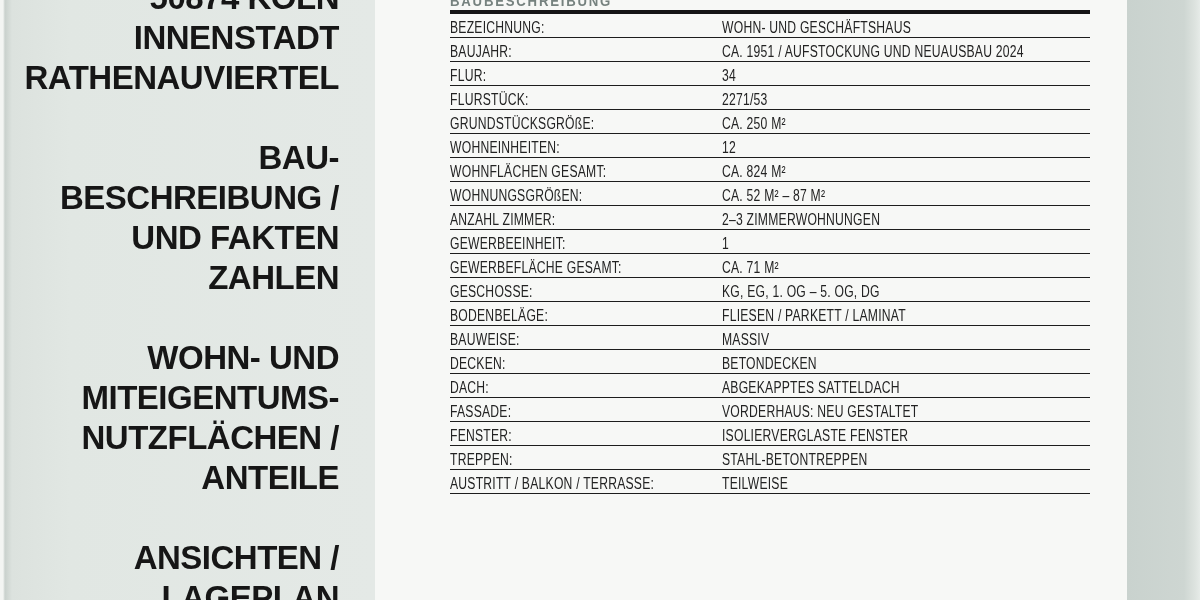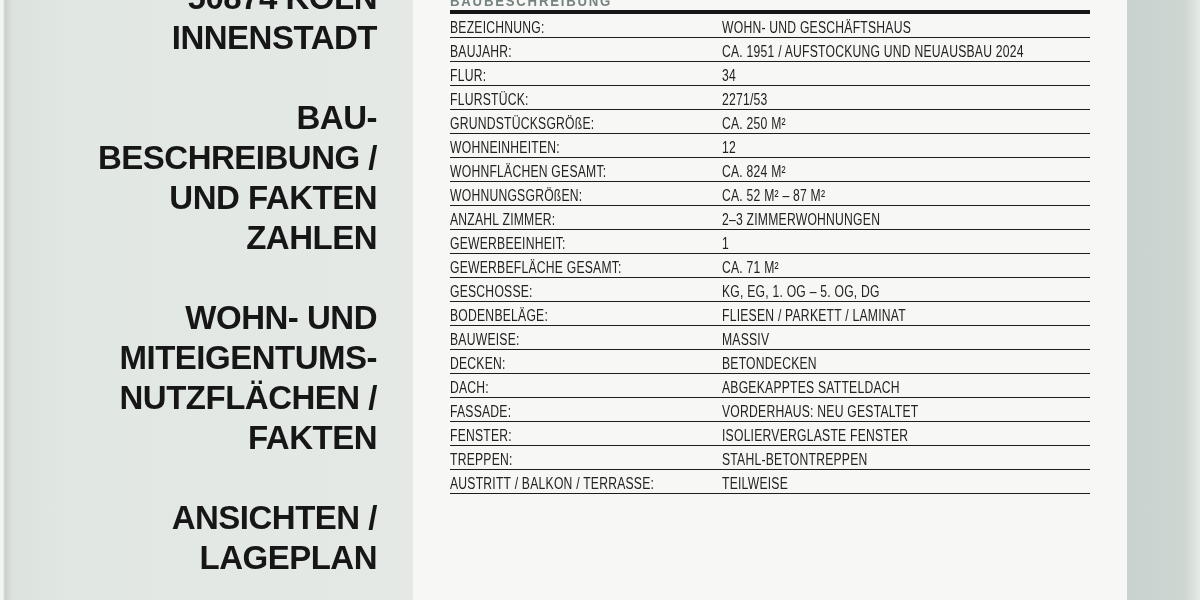--- a/index.html
+++ b/index.html
@@ -2,21 +2,21 @@
 <html><head>
 <meta charset="utf-8">
 <style>
   html,body{margin:0;padding:0;background:#ffffff;}
   .page{
     position:relative;width:1200px;height:600px;overflow:hidden;
     background:#f7f8f6;font-family:"Liberation Sans",sans-serif;
   }
   
   .sidebar{
-    position:absolute;left:0;top:0;width:413px;height:600px;
+    position:absolute;left:0;top:0;width:375px;height:600px;
     background:linear-gradient(90deg,
       #f3f5f3 0px,#f3f5f3 3px,#c9d1cd 5px,#dce2de 12px,
       #e1e7e3 70px,#e4e9e6 100%);
   }
   .side-text{
     position:absolute;top:-22px;left:0;right:36px;text-align:right;
     font-weight:bold;font-size:33px;line-height:40px;letter-spacing:-0.5px;
     color:#161616;
   }
   .side-group{margin-bottom:40px;}
@@ -52,32 +52,33 @@
 </head>
 <body>
 
 <div class="page">
 
   <aside class="sidebar">
     <div class="side-text">
       <div class="side-group">
         <div>50874 KÖLN</div>
         <div>INNENSTADT</div>
+        <div>RATHENAUVIERTEL</div>
       </div>
       <div class="side-group">
         <div>BAU-</div>
         <div>BESCHREIBUNG /</div>
         <div>UND FAKTEN</div>
         <div>ZAHLEN</div>
       </div>
       <div class="side-group">
         <div>WOHN- UND</div>
         <div>MITEIGENTUMS-</div>
         <div>NUTZFLÄCHEN /</div>
-        <div>FAKTEN</div>
+        <div>ANTEILE</div>
       </div>
       <div class="side-group">
         <div>ANSICHTEN /</div>
         <div>LAGEPLAN</div>
       </div>
     </div>
   </aside>
 
   <main class="main">
     <h1 class="table-title"><span class="title-cond">BAUBESCHREIBUNG</span></h1>

